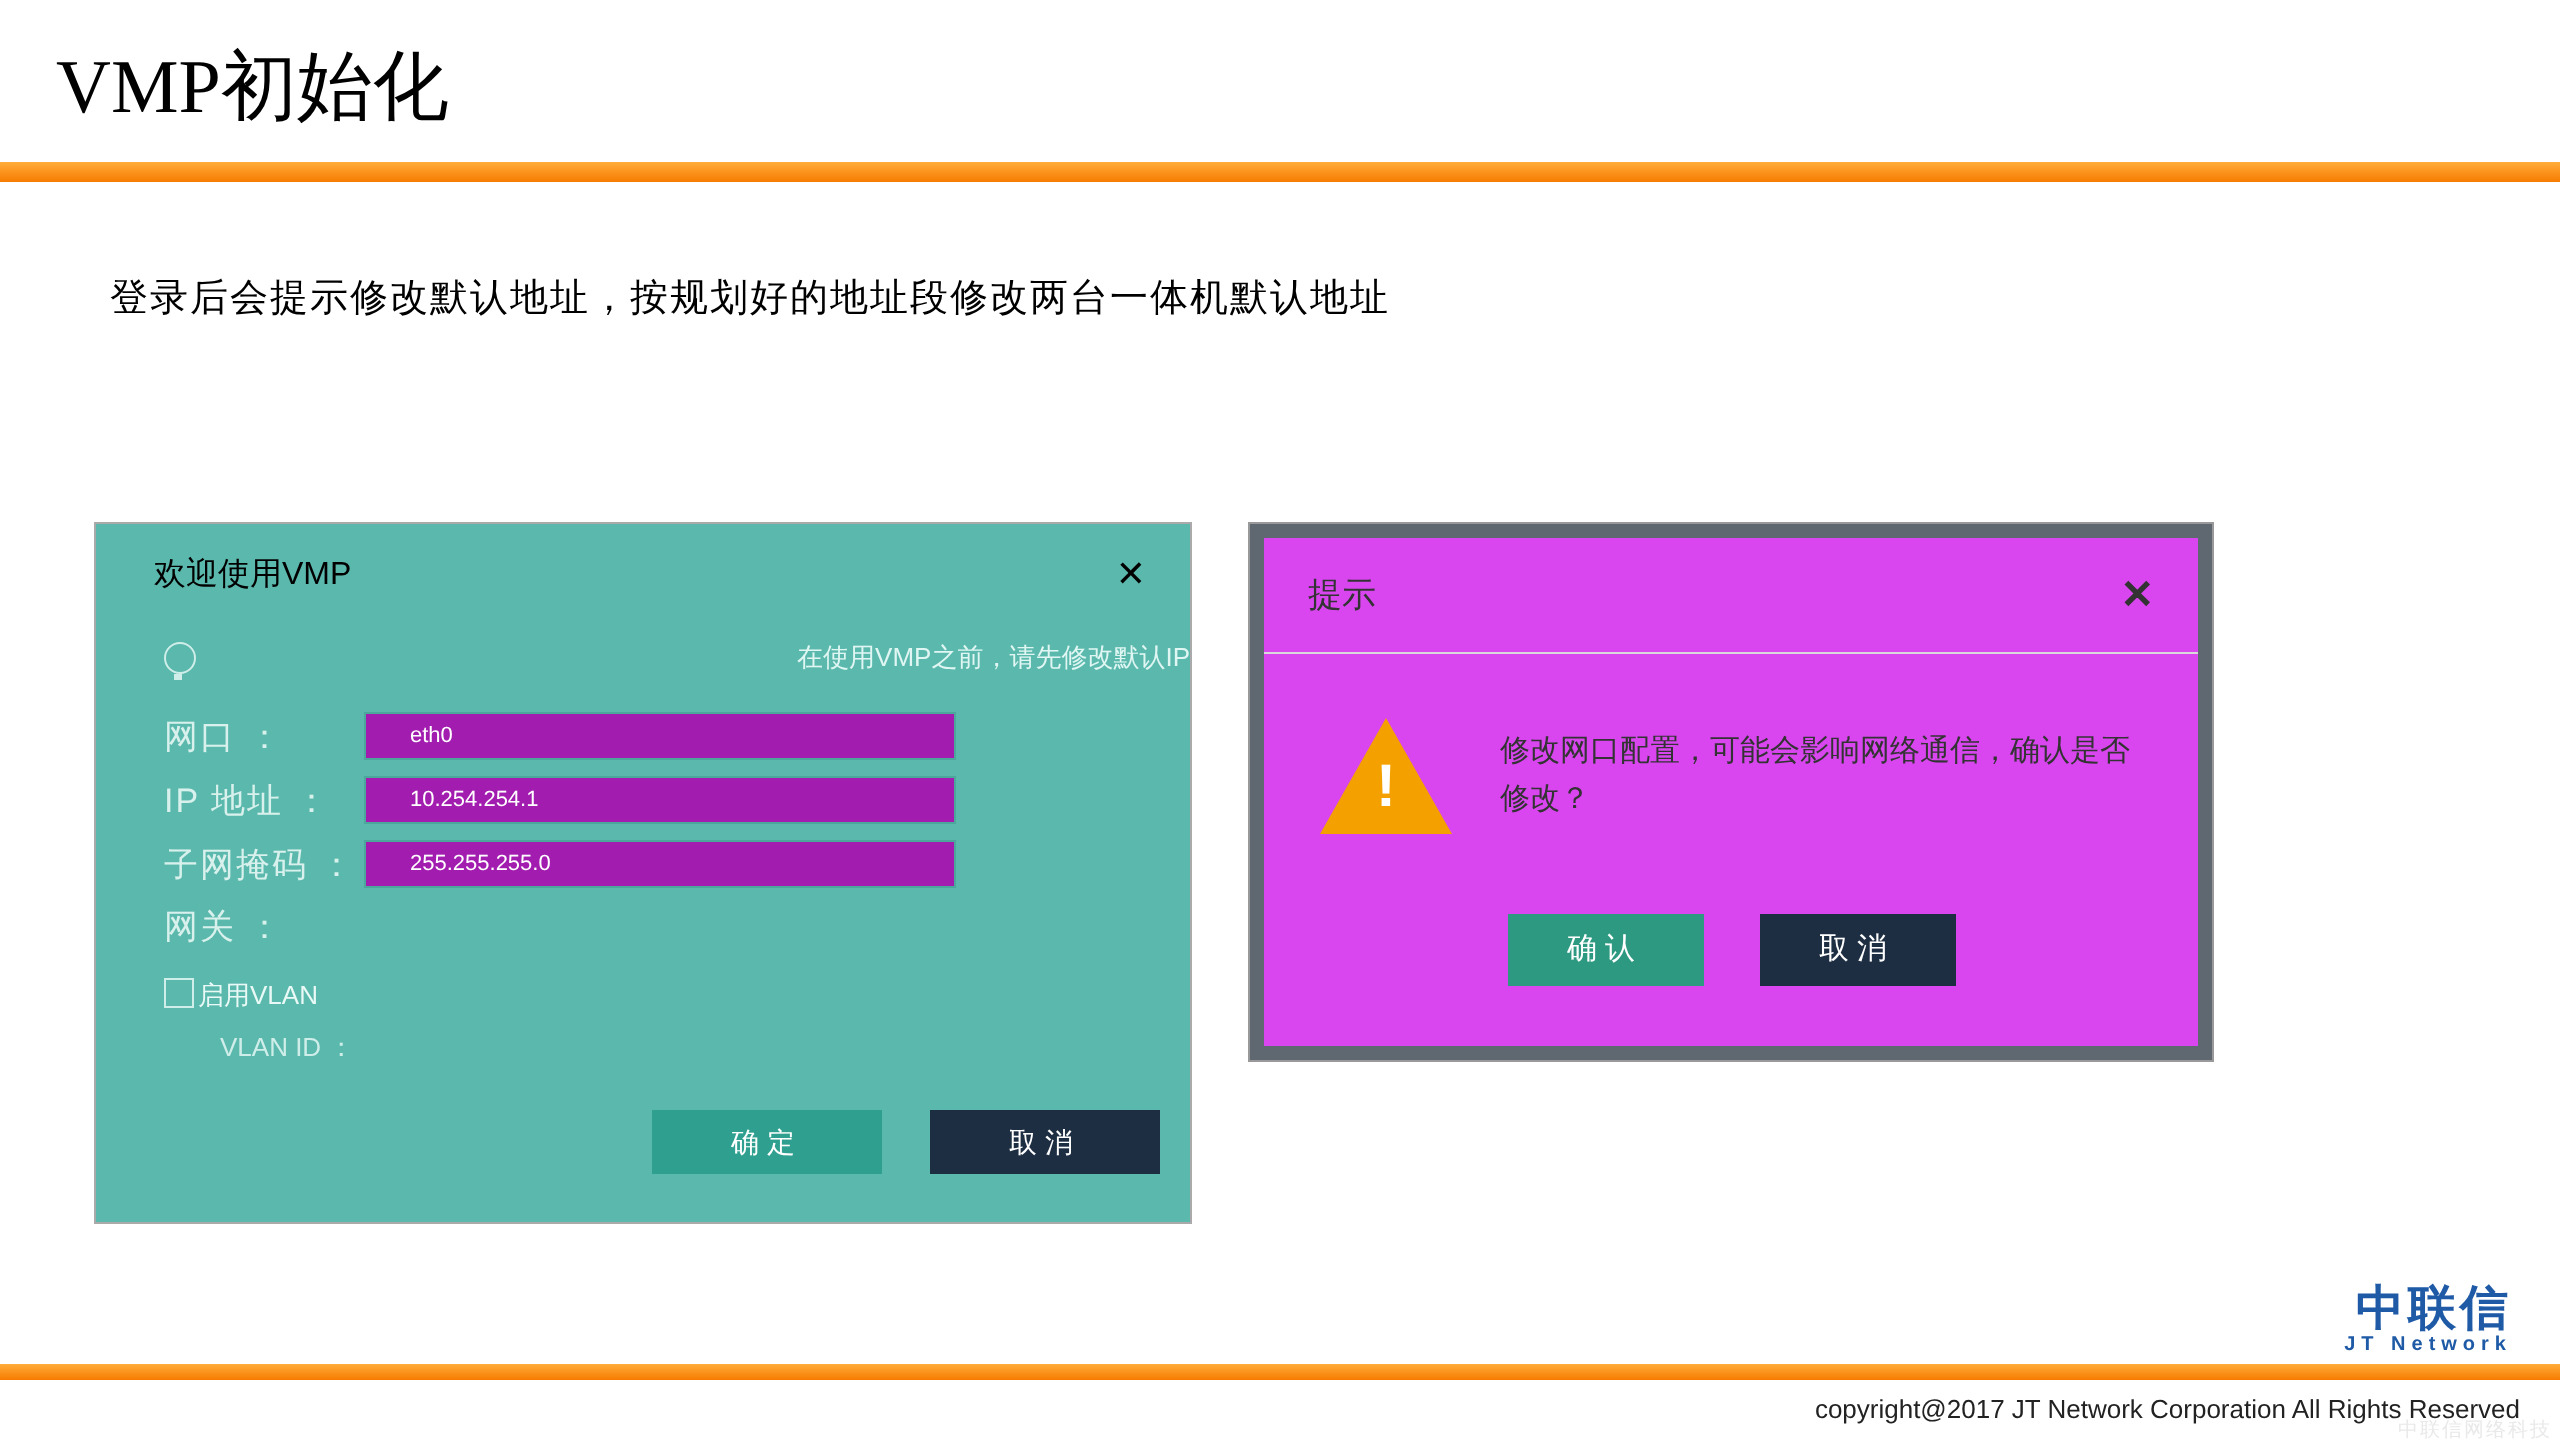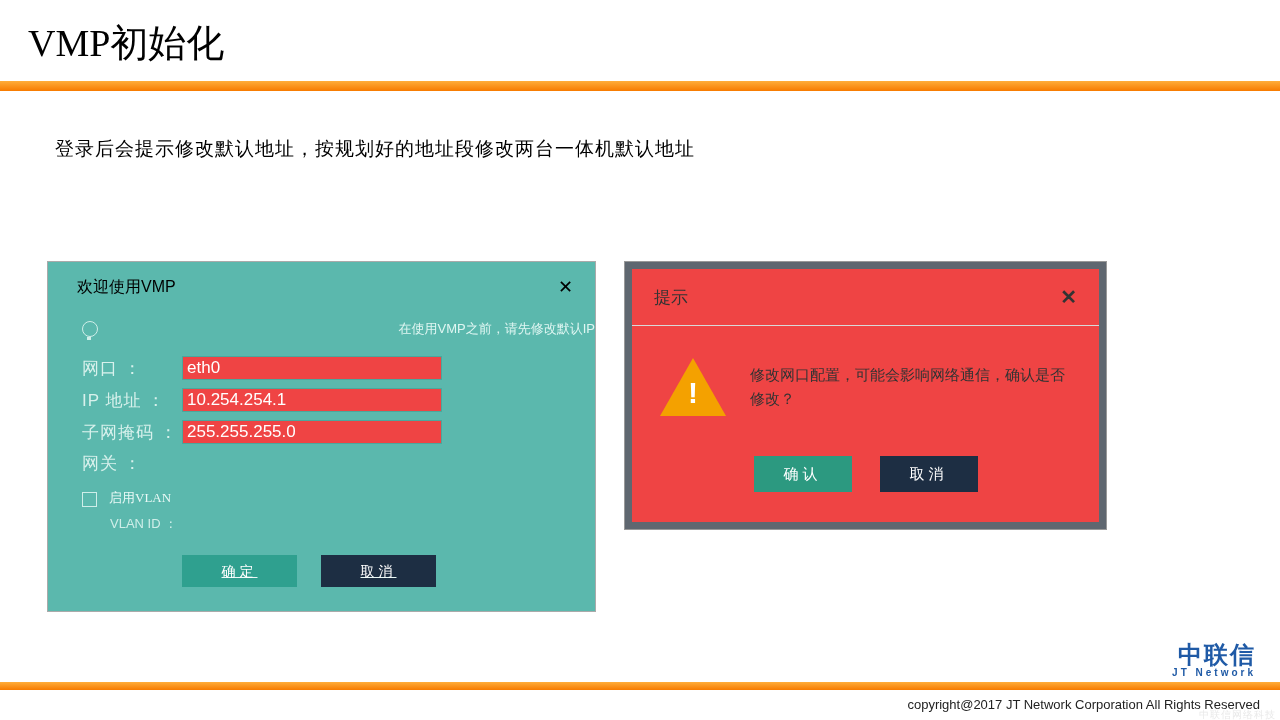--- a/index.html
+++ b/index.html
@@ -91,84 +91,82 @@
   .form-label {
     width: 100px;
     color: #d8f1ec;
     font-size: 17px;
     letter-spacing: 1px;
   }
   .form-input {
     width: 250px;
     height: 22px;
     line-height: 22px;
-    background: #ef4444;
+    background: #a21caf;
     border: 1px solid #4ba79c;
     color: #fff;
-    padding: 0 4px;
-    font-size: 17px;
+    padding: 0 22px;
+    font-size: 11px;
   }
   .loading-txt {
     text-align: center;
     color: #fff;
     letter-spacing: 3px;
   }
   .dots {
     display: inline-block;
   }
   .dot {
     display: inline-block;
     width: 5px;
     height: 5px;
     background: #fff;
     border-radius: 50%;
     margin: 0 2px;
     vertical-align: middle;
   }
   .checkbox-row {
     display: flex;
-    align-items: flex-end;
+    align-items: flex-start;
     padding: 10px 0 4px 34px;
-    gap: 12px;
-    font-family: Liberation Serif, serif;
+    gap: 2px;
   }
   .chk {
     width: 13px;
     height: 13px;
     border: 1px solid #cfeee9;
     display: inline-block;
   }
   .vlan-id-row {
     padding: 4px 0 22px 62px;
     color: #cfeee9;
   }
   .vmp-btn-row {
     display: flex;
-    justify-content: center;
+    justify-content: flex-end;
     gap: 24px;
-    padding: 0 25px 24px 0;
-    text-decoration: underline;
+    padding: 0 15px 24px 0;
   }
   .btn {
     width: 115px;
     height: 32px;
     line-height: 32px;
     text-align: center;
     color: #fff;
     font-size: 14px;
     letter-spacing: 4px;
     cursor: pointer;
   }
   .btn-ok { background: #2fa08f; }
   .btn-cancel { background: #1d2e43; }
 
   
   .confirm-panel {
     width: 467px;
-    background: #ef4444;
+    background: #d946ef;
     border: 7px solid #5f6770;
     box-shadow: 0 0 0 1px #999;
   }
   .confirm-header {
     display: flex;
     justify-content: space-between;
     align-items: center;
     padding: 16px 22px;
     border-bottom: 1px solid #d9d9d9;
   }

